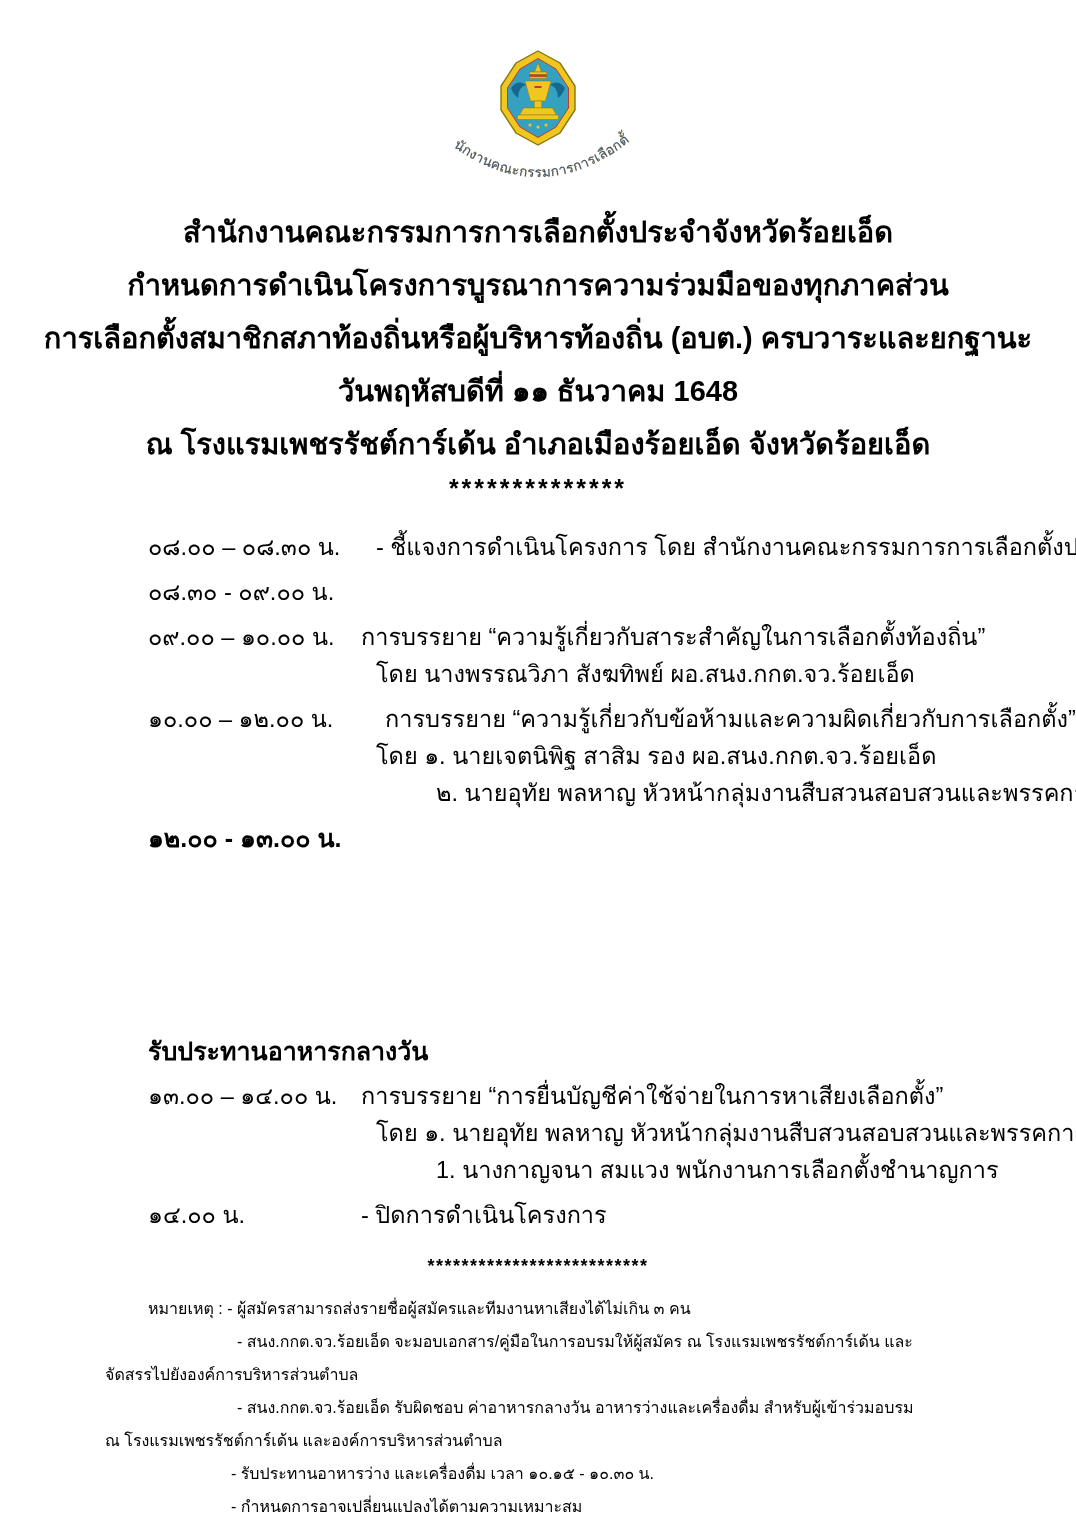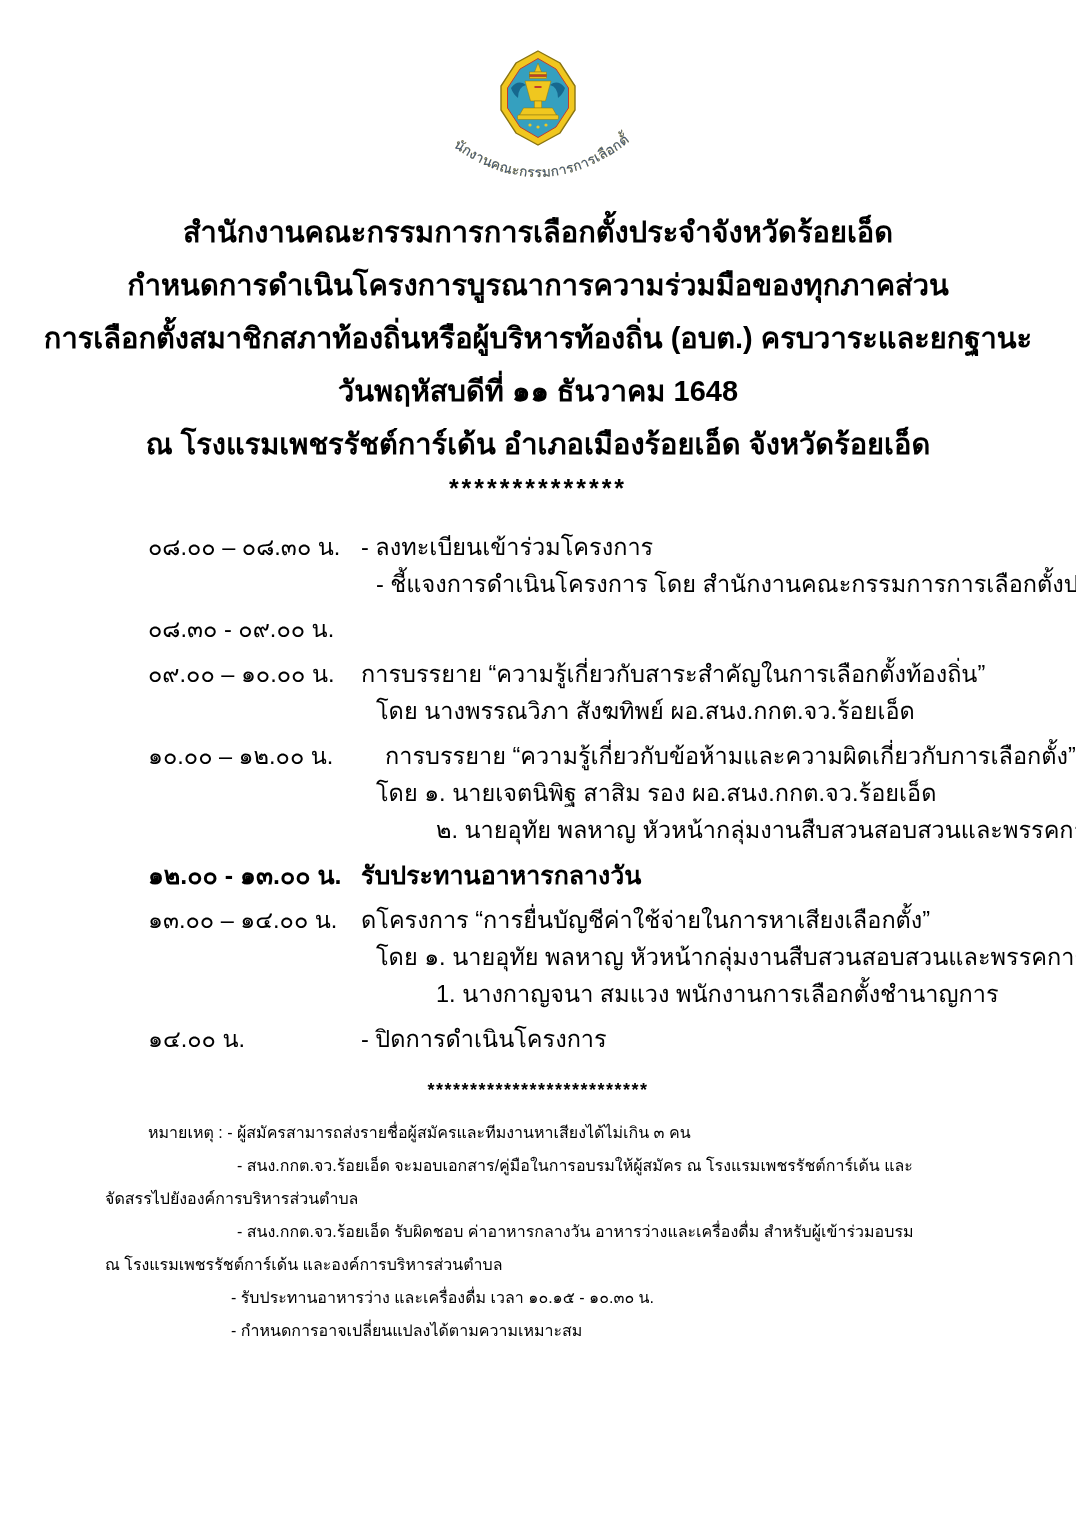--- a/index.html
+++ b/index.html
@@ -10,21 +10,21 @@
   }
   .logo-wrap{padding-top:48px;text-align:center;line-height:0;}
   .titles{margin-top:6px;text-align:center;font-weight:bold;font-size:29px;}
   .title-line{line-height:53px;white-space:nowrap;}
   .stars-top{
     text-align:center;font-weight:bold;font-size:25px;letter-spacing:3px;
     margin-top:2px;line-height:30px;
   }
   .schedule{margin:26px 40px 0 148px;font-size:23.5px;}
   .srow{display:flex;align-items:flex-start;margin-bottom:8px;gap:16px;}
-  .srow.bold{font-weight:bold;font-size:25px;}
+  .srow.bold{font-weight:bold;font-size:25px;flex-direction:column;}
   .stime{flex:0 0 197px;width:197px;line-height:37px;white-space:nowrap;}
   .slines{flex:1;min-width:0;}
   .sline{line-height:37px;white-space:nowrap;}
   .indent-none{margin-left:0;}
   .indent-slight{margin-left:24px;}
   .indent-by{margin-left:15px;}
   .indent-second{margin-left:75px;}
   .stars-bottom{
     text-align:center;font-size:18px;letter-spacing:1.5px;
     margin-top:20px;line-height:24px;font-weight:bold;
@@ -78,21 +78,20 @@
       <div class="title-line">วันพฤหัสบดีที่ ๑๑ ธันวาคม 1648</div>
       <div class="title-line">ณ โรงแรมเพชรรัชต์การ์เด้น อำเภอเมืองร้อยเอ็ด จังหวัดร้อยเอ็ด</div>
     </div>
 
   <div class="stars-top">**************</div>
 
   <div class="schedule" id="schedule">
       <div class="srow">
         <div class="stime">๐๘.๐๐ – ๐๘.๓๐ น.</div>
         <div class="slines">
-          <div class="sline indent-none">- ลงทะเบียนเข้าร่วมโครงการ</div>
           <div class="sline indent-by">- ชี้แจงการดำเนินโครงการ โดย สำนักงานคณะกรรมการการเลือกตั้งประจำจังหวัดร้อยเอ็ด</div>
         </div>
       </div>
       <div class="srow">
         <div class="stime">๐๘.๓๐ - ๐๙.๐๐ น.</div>
       </div>
       <div class="srow">
         <div class="stime">๐๙.๐๐ – ๑๐.๐๐ น.</div>
         <div class="slines">
           <div class="sline indent-none">การบรรยาย “ความรู้เกี่ยวกับสาระสำคัญในการเลือกตั้งท้องถิ่น”</div>
@@ -109,21 +108,21 @@
       </div>
       <div class="srow bold">
         <div class="stime">๑๒.๐๐ - ๑๓.๐๐ น.</div>
         <div class="slines">
           <div class="sline indent-none">รับประทานอาหารกลางวัน</div>
         </div>
       </div>
       <div class="srow">
         <div class="stime">๑๓.๐๐ – ๑๔.๐๐ น.</div>
         <div class="slines">
-          <div class="sline indent-none">ดโครงการ “การยื่นบัญชีค่าใช้จ่ายในการหาเสียงเลือกตั้ง”</div>
+          <div class="sline indent-none">การบรรยาย “การยื่นบัญชีค่าใช้จ่ายในการหาเสียงเลือกตั้ง”</div>
           <div class="sline indent-by">โดย ๑. นายอุทัย พลหาญ หัวหน้ากลุ่มงานสืบสวนสอบสวนและพรรคการเมือง</div>
           <div class="sline indent-second">1. นางกาญจนา สมแวง พนักงานการเลือกตั้งชำนาญการ</div>
         </div>
       </div>
       <div class="srow">
         <div class="stime">๑๔.๐๐ น.</div>
         <div class="slines">
           <div class="sline indent-none">- ปิดการดำเนินโครงการ</div>
         </div>
       </div>

